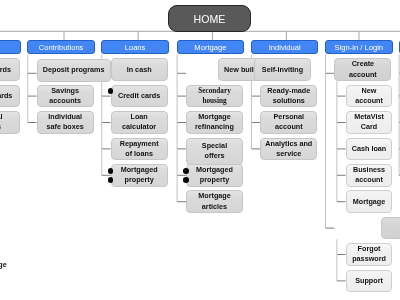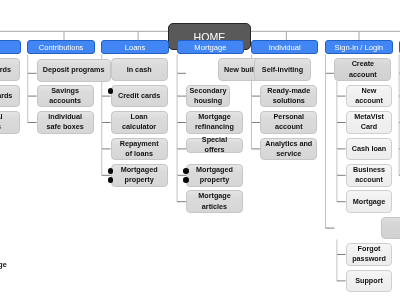--- a/index.html
+++ b/index.html
@@ -102,21 +102,21 @@
       <line x1="399.1" y1="73.3" x2="408" y2="73.3" stroke="#7d7d7d" stroke-width="1"></line>
       <line x1="399.1" y1="73.3" x2="399.1" y2="96.1" stroke="#c2c2c2" stroke-width="1"></line>
       <line x1="399.1" y1="96.1" x2="408" y2="96.1" stroke="#7d7d7d" stroke-width="1"></line>
       <line x1="399.1" y1="96.1" x2="399.1" y2="122.49999999999999" stroke="#c2c2c2" stroke-width="1"></line>
       <line x1="399.1" y1="122.49999999999999" x2="408" y2="122.49999999999999" stroke="#7d7d7d" stroke-width="1"></line>
       <line x1="399.1" y1="122.49999999999999" x2="399.1" y2="148.9" stroke="#c2c2c2" stroke-width="1"></line>
       <line x1="399.1" y1="148.9" x2="408" y2="148.9" stroke="#7d7d7d" stroke-width="1"></line>
       <line x1="399.1" y1="148.9" x2="399.1" y2="175.3" stroke="#c2c2c2" stroke-width="1"></line>
       <line x1="399.1" y1="175.3" x2="408" y2="175.3" stroke="#7d7d7d" stroke-width="1"></line>
     </svg>
-<div class="node root-node" style="left: 168px; top: 23px; width: 83px; height: 27px;">
+<div class="node root-node" style="left: 168px; top: 5px; width: 83px; height: 27px; border-radius: 9px;">
       <span>HOME</span>
     </div>
     <div class="note" style="left: -25.7px; top: 259.5px;">Mortgage</div>
     <div class="node col-header" style="left: -46.6px; top: 40px; width: 67.6px; height: 14.3px;"></div>
     <div class="node leaf" style="left: -37.2px; top: 58.4px; width: 57px; height: 22.6px;">
       <span>Debit cards</span>
     </div>
     <div class="node leaf" style="left: -37.2px; top: 84.8px; width: 57px; height: 22.6px;">
       <span>Credit cards</span>
     </div>
@@ -155,27 +155,27 @@
       <span>Mortgaged property</span>
     </div>
     <div class="marker" style="left: 107.85px; top: 168.4px;"></div>
     <div class="marker" style="left: 107.85px; top: 177.1px;"></div>
     <div class="node col-header" style="left: 176.6px; top: 40px; width: 67.6px; height: 14.3px;">
       <span>Mortgage</span>
     </div>
     <div class="node leaf" style="left: 186px; top: 58.4px; width: 57px; height: 22.6px; margin-left: 32px;">
       <span>New building</span>
     </div>
-    <div class="node leaf" style="left: 186px; top: 84.8px; width: 44px; height: 22.6px;">
+    <div class="node leaf" style="left: 186px; top: 84.8px; width: 57px; height: 22.6px; font-family: Liberation Serif, serif;">
       <span>Secondary housing</span>
     </div>
     <div class="node leaf" style="left: 186px; top: 111.2px; width: 57px; height: 22.6px;">
       <span>Mortgage refinancing</span>
     </div>
-    <div class="node leaf" style="left: 186px; top: 137.6px; width: 57px; height: 15px;">
+    <div class="node leaf" style="left: 186px; top: 137.6px; width: 57px; height: 27px;">
       <span>Special offers</span>
     </div>
     <div class="node leaf" style="left: 186px; top: 164px; width: 57px; height: 22.6px;">
       <span>Mortgaged property</span>
     </div>
     <div class="marker" style="left: 183.2px; top: 168.4px;"></div>
     <div class="marker" style="left: 183.2px; top: 177.1px;"></div>
     <div class="node leaf" style="left: 186px; top: 190.4px; width: 57px; height: 22.6px;">
       <span>Mortgage articles</span>
     </div>

